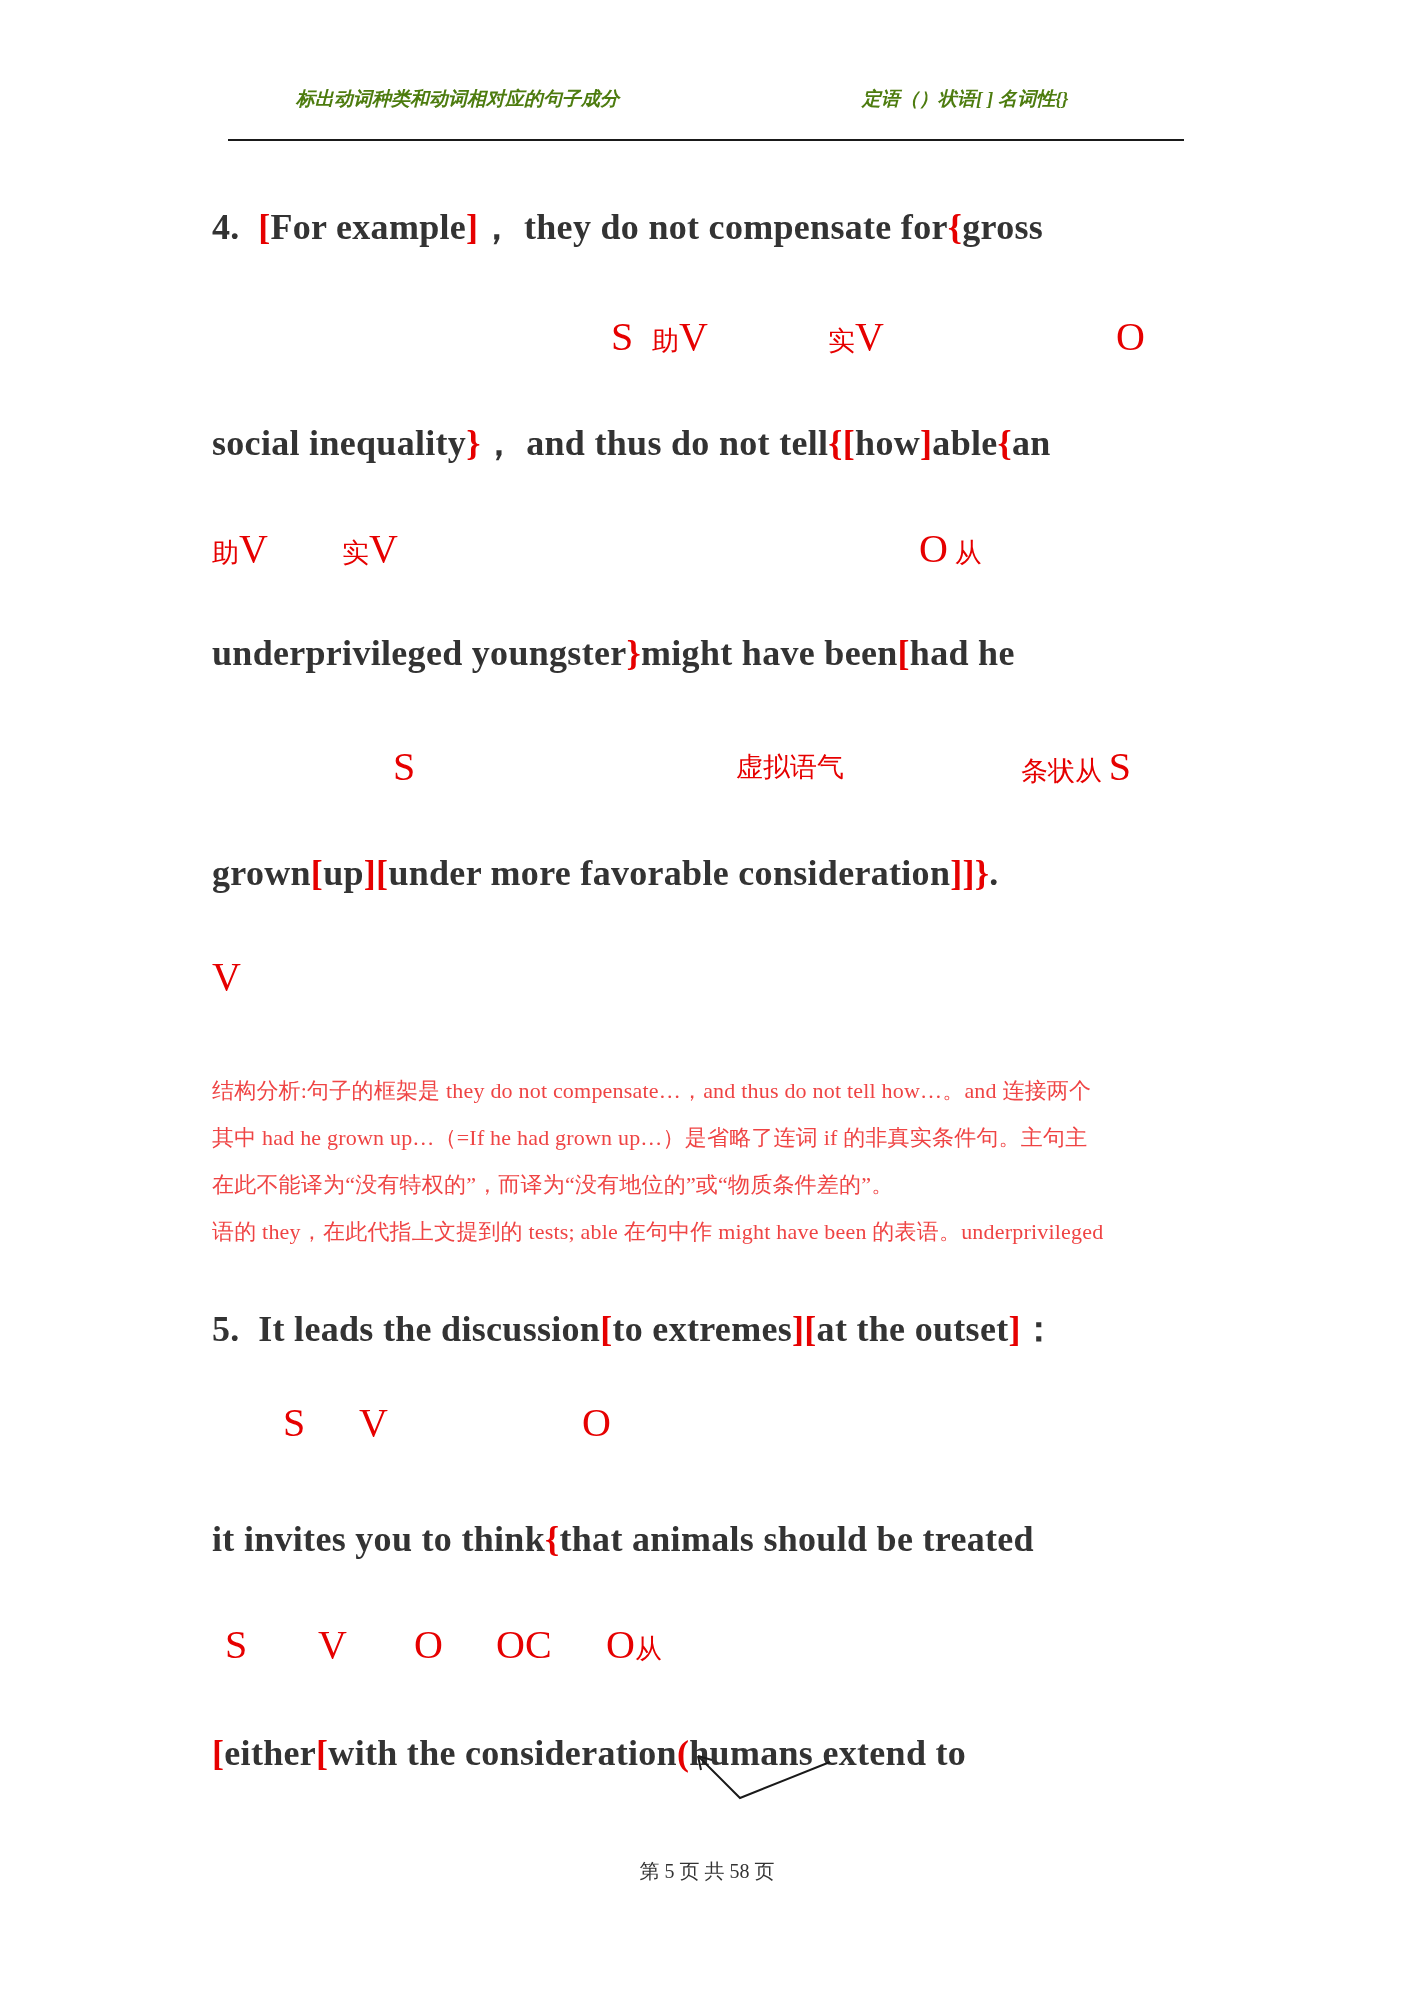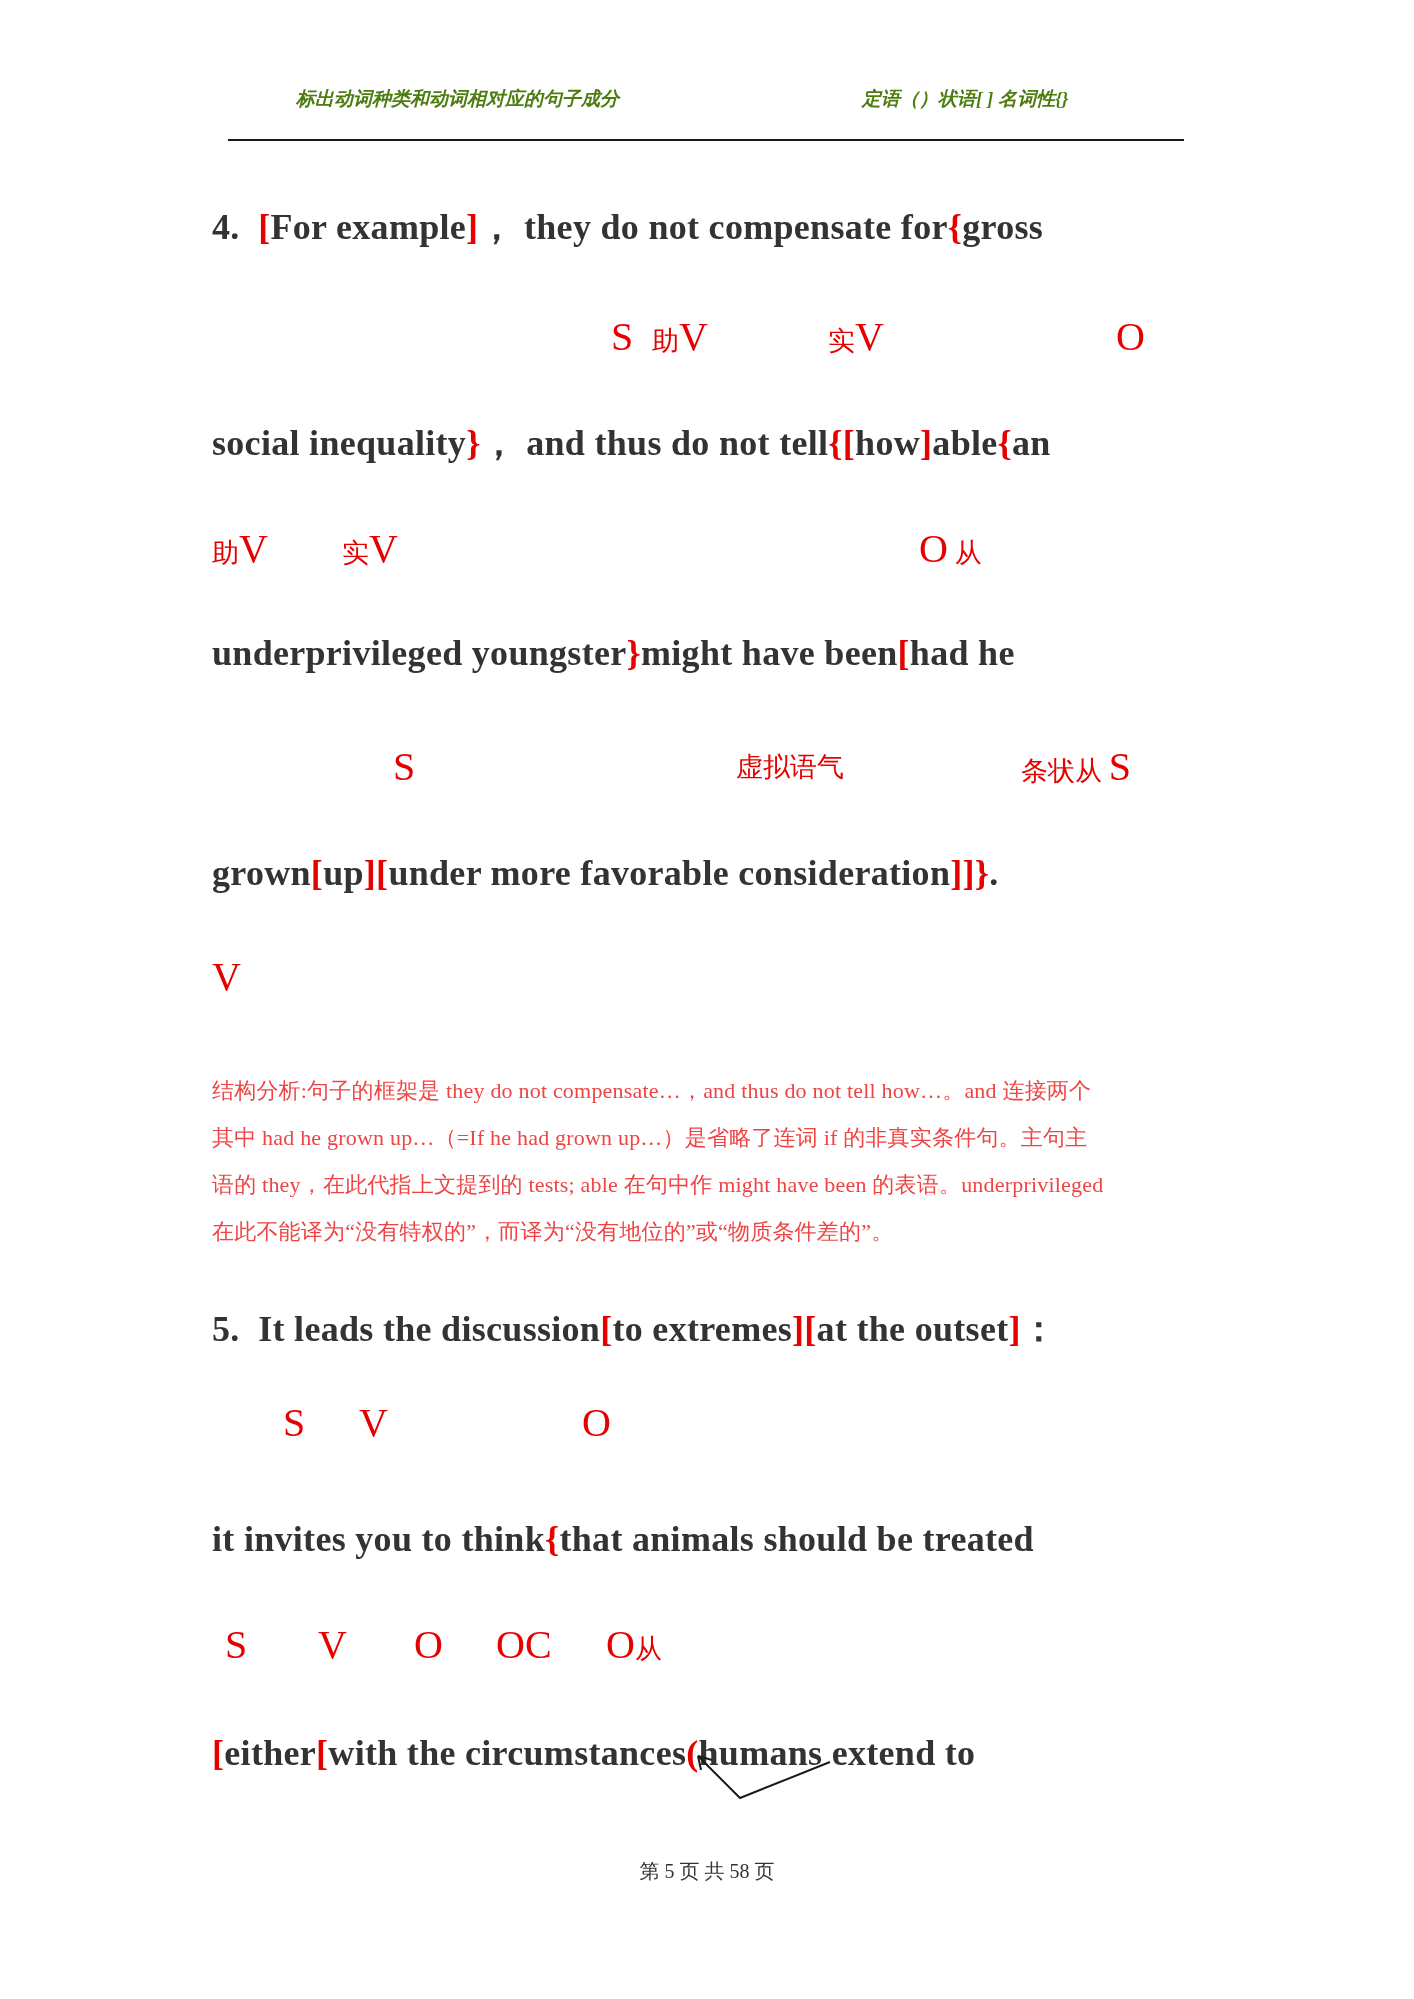--- a/index.html
+++ b/index.html
@@ -99,38 +99,38 @@
         <span class="tok" style="left: 524px;"><span class="cn">虚</span><span class="cn">拟</span><span class="cn">语</span><span class="cn">气</span></span>
         <span class="tok" style="left: 809px;"><span class="cn">条</span><span class="cn">状</span><span class="cn">从</span><span class="sp">&nbsp;</span><span class="big">S</span></span>
       </div>
       <div class="row sentence" style="top: 828px;"><span class="blk">grown</span><span class="red">[</span><span class="blk">up</span><span class="red">][</span><span class="blk">under more favorable consideration</span><span class="red">]]}</span><span class="blk">.</span></div>
       <div class="row ann" style="top: 932px;">
         <span class="tok" style="left: 0px;"><span class="big">V</span></span>
       </div>
       <div class="row para" style="top: 1044px;">
         <div class="pline">结构分析:句子的框架是 they do not compensate…，and thus do not tell how…。and 连接两个</div>
         <div class="pline">其中 had he grown up…（=If he had grown up…）是省略了连词 if 的非真实条件句。主句主</div>
+        <div class="pline">在此不能译为“没有特权的”，而译为“没有地位的”或“物质条件差的”。</div>
         <div class="pline">语的 they，在此代指上文提到的 tests; able 在句中作 might have been 的表语。underprivileged</div>
-        <div class="pline">在此不能译为“没有特权的”，而译为“没有地位的”或“物质条件差的”。</div>
       </div>
       <div class="row sentence" style="top: 1284px;"><span class="blk">5.&nbsp;&nbsp;It leads the discussion</span><span class="red">[</span><span class="blk">to extremes</span><span class="red">][</span><span class="blk">at the outset</span><span class="red">]</span><span class="blk">：</span></div>
       <div class="row ann" style="top: 1378px;">
         <span class="tok" style="left: 71px;"><span class="big">S</span></span>
         <span class="tok" style="left: 147px;"><span class="big">V</span></span>
         <span class="tok" style="left: 370px;"><span class="big">O</span></span>
       </div>
       <div class="row sentence" style="top: 1494px;"><span class="blk">it invites you to think</span><span class="red">{</span><span class="blk">that animals should be treated</span></div>
       <div class="row ann" style="top: 1600px;">
         <span class="tok" style="left: 13px;"><span class="big">S</span></span>
         <span class="tok" style="left: 106px;"><span class="big">V</span></span>
         <span class="tok" style="left: 202px;"><span class="big">O</span></span>
         <span class="tok" style="left: 284px;"><span class="big">O</span><span class="big">C</span></span>
         <span class="tok" style="left: 394px;"><span class="big">O</span><span class="cn">从</span></span>
       </div>
-      <div class="row sentence" style="top: 1708px;"><span class="red">[</span><span class="blk">either</span><span class="red">[</span><span class="blk">with the circumstances</span><span class="red">(</span><span class="blk">humans extend to</span></div>
+      <div class="row sentence" style="top: 1708px;"><span class="red">[</span><span class="blk">either</span><span class="red">[</span><span class="blk">with the consideration</span><span class="red">(</span><span class="blk">humans extend to</span></div>
     </div>
 
   <svg class="arrow-svg" width="160" height="62" viewBox="0 0 160 62">
     <path d="M144,14 L54,50 L12,8" stroke="#1a1a1a" stroke-width="2" fill="none"></path>
     <path d="M12,8 L26,12 M12,8 L15,22" stroke="#1a1a1a" stroke-width="2" fill="none"></path>
   </svg>
 
   <div class="footer">第 5 页 共 58 页</div>
 </div>
 

